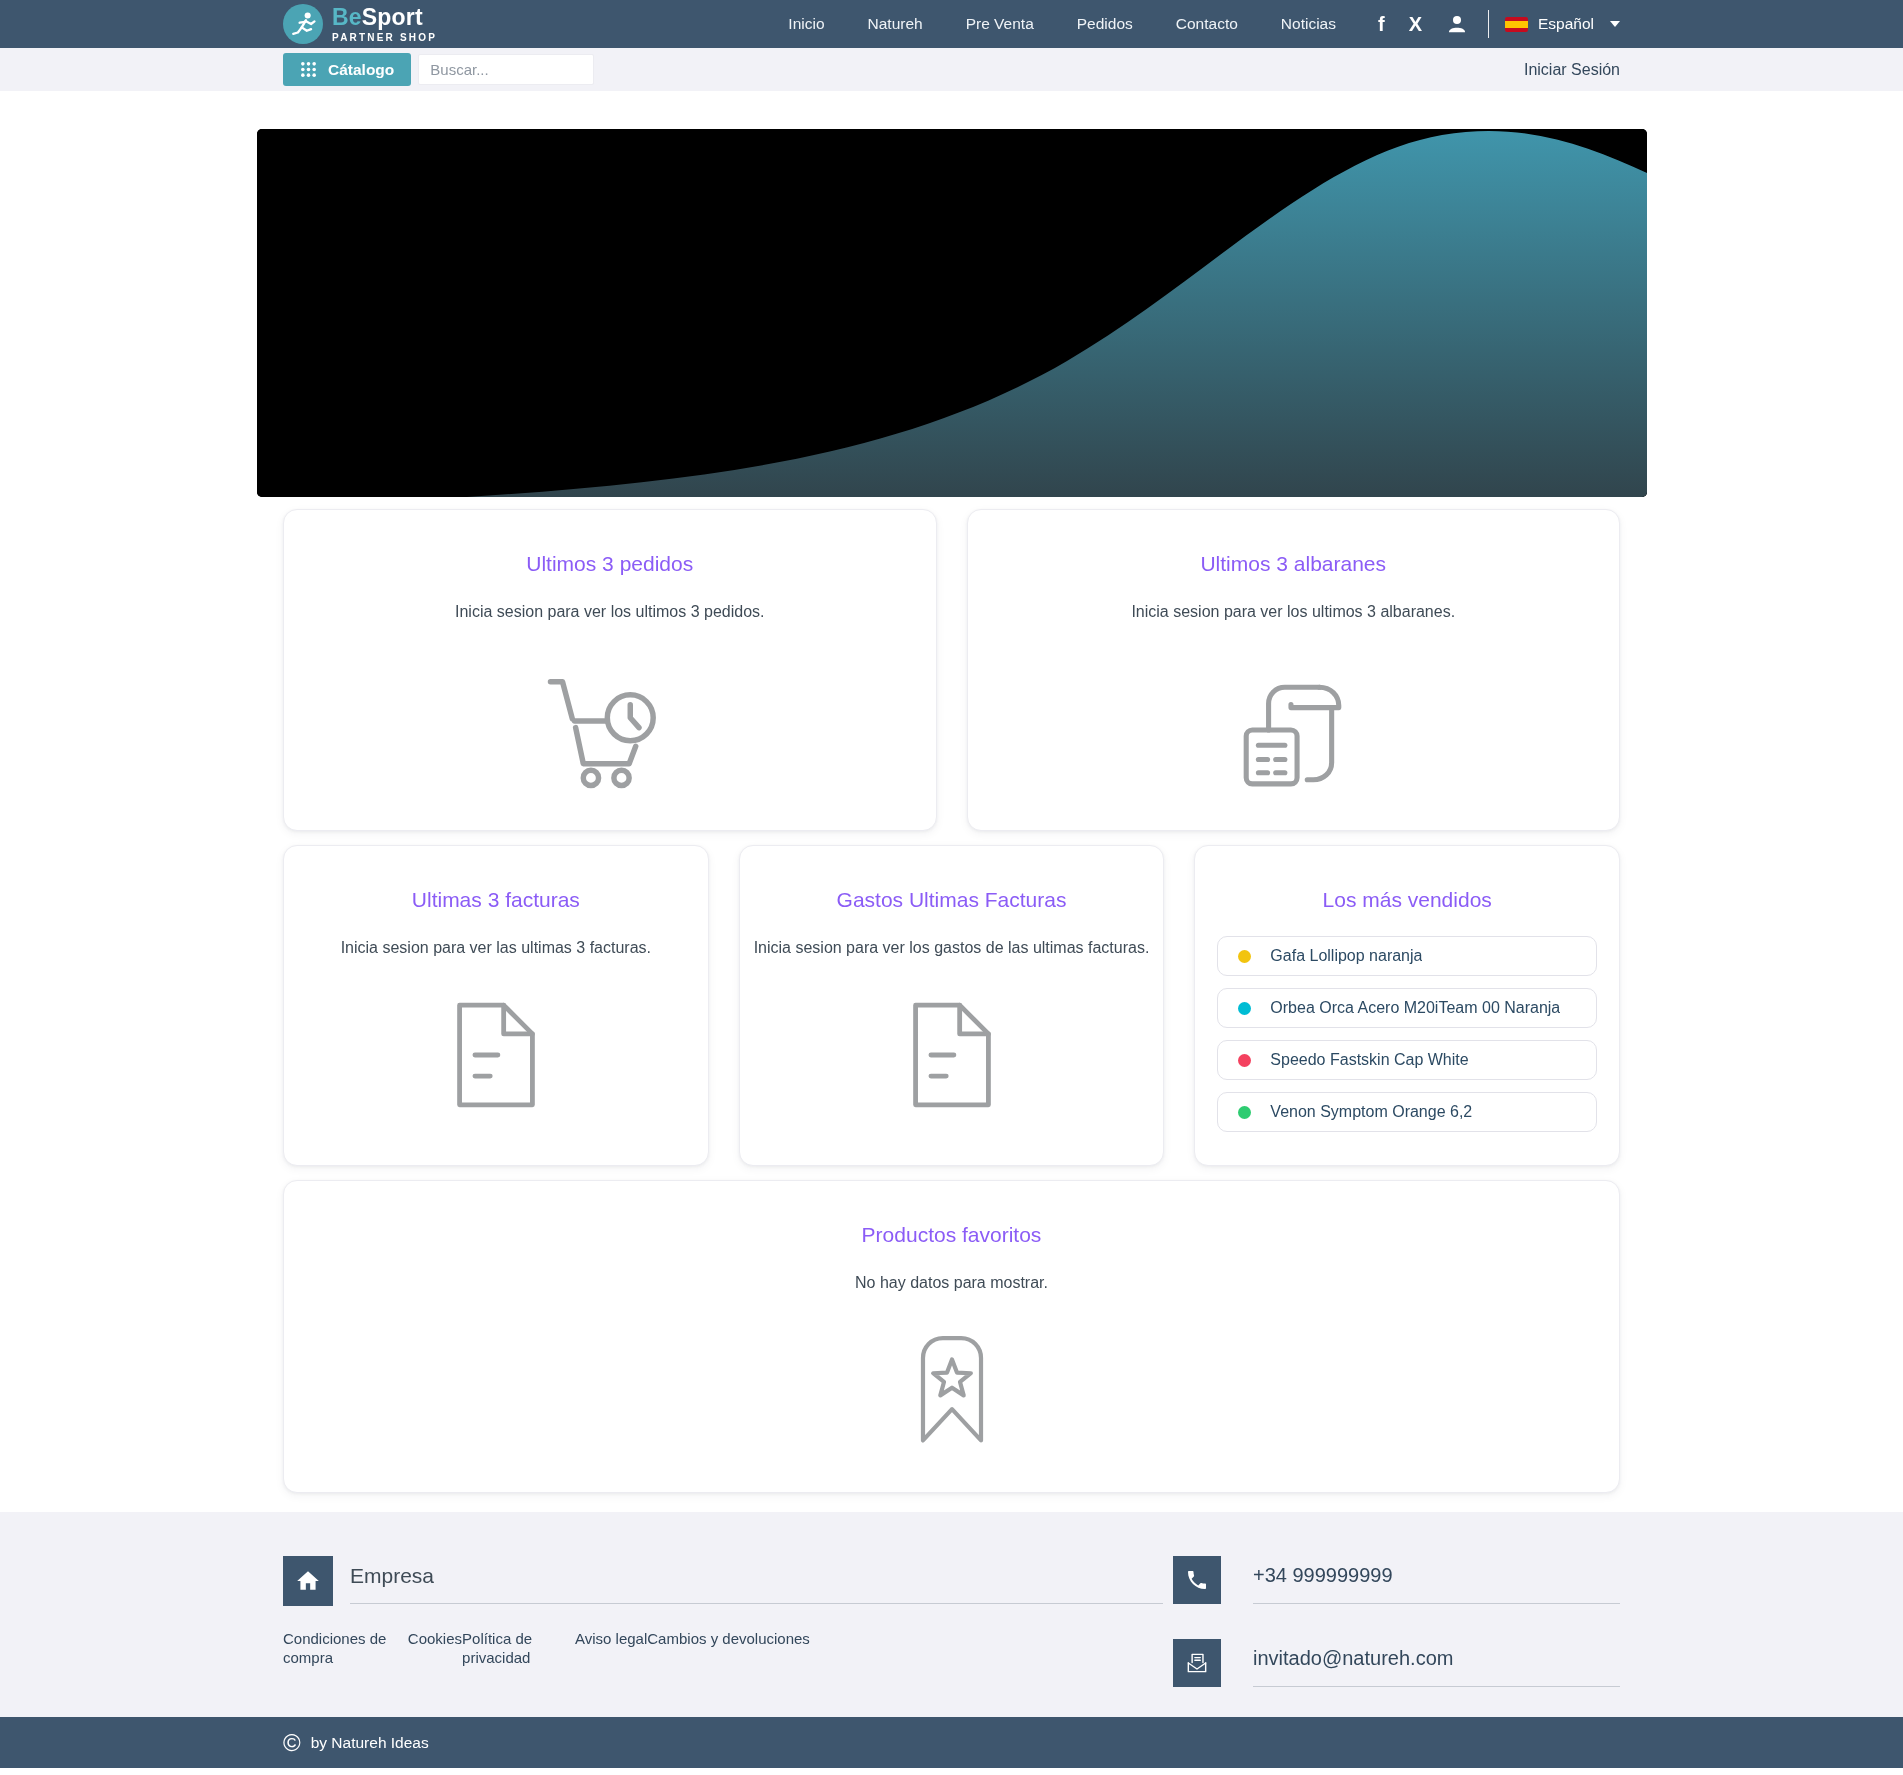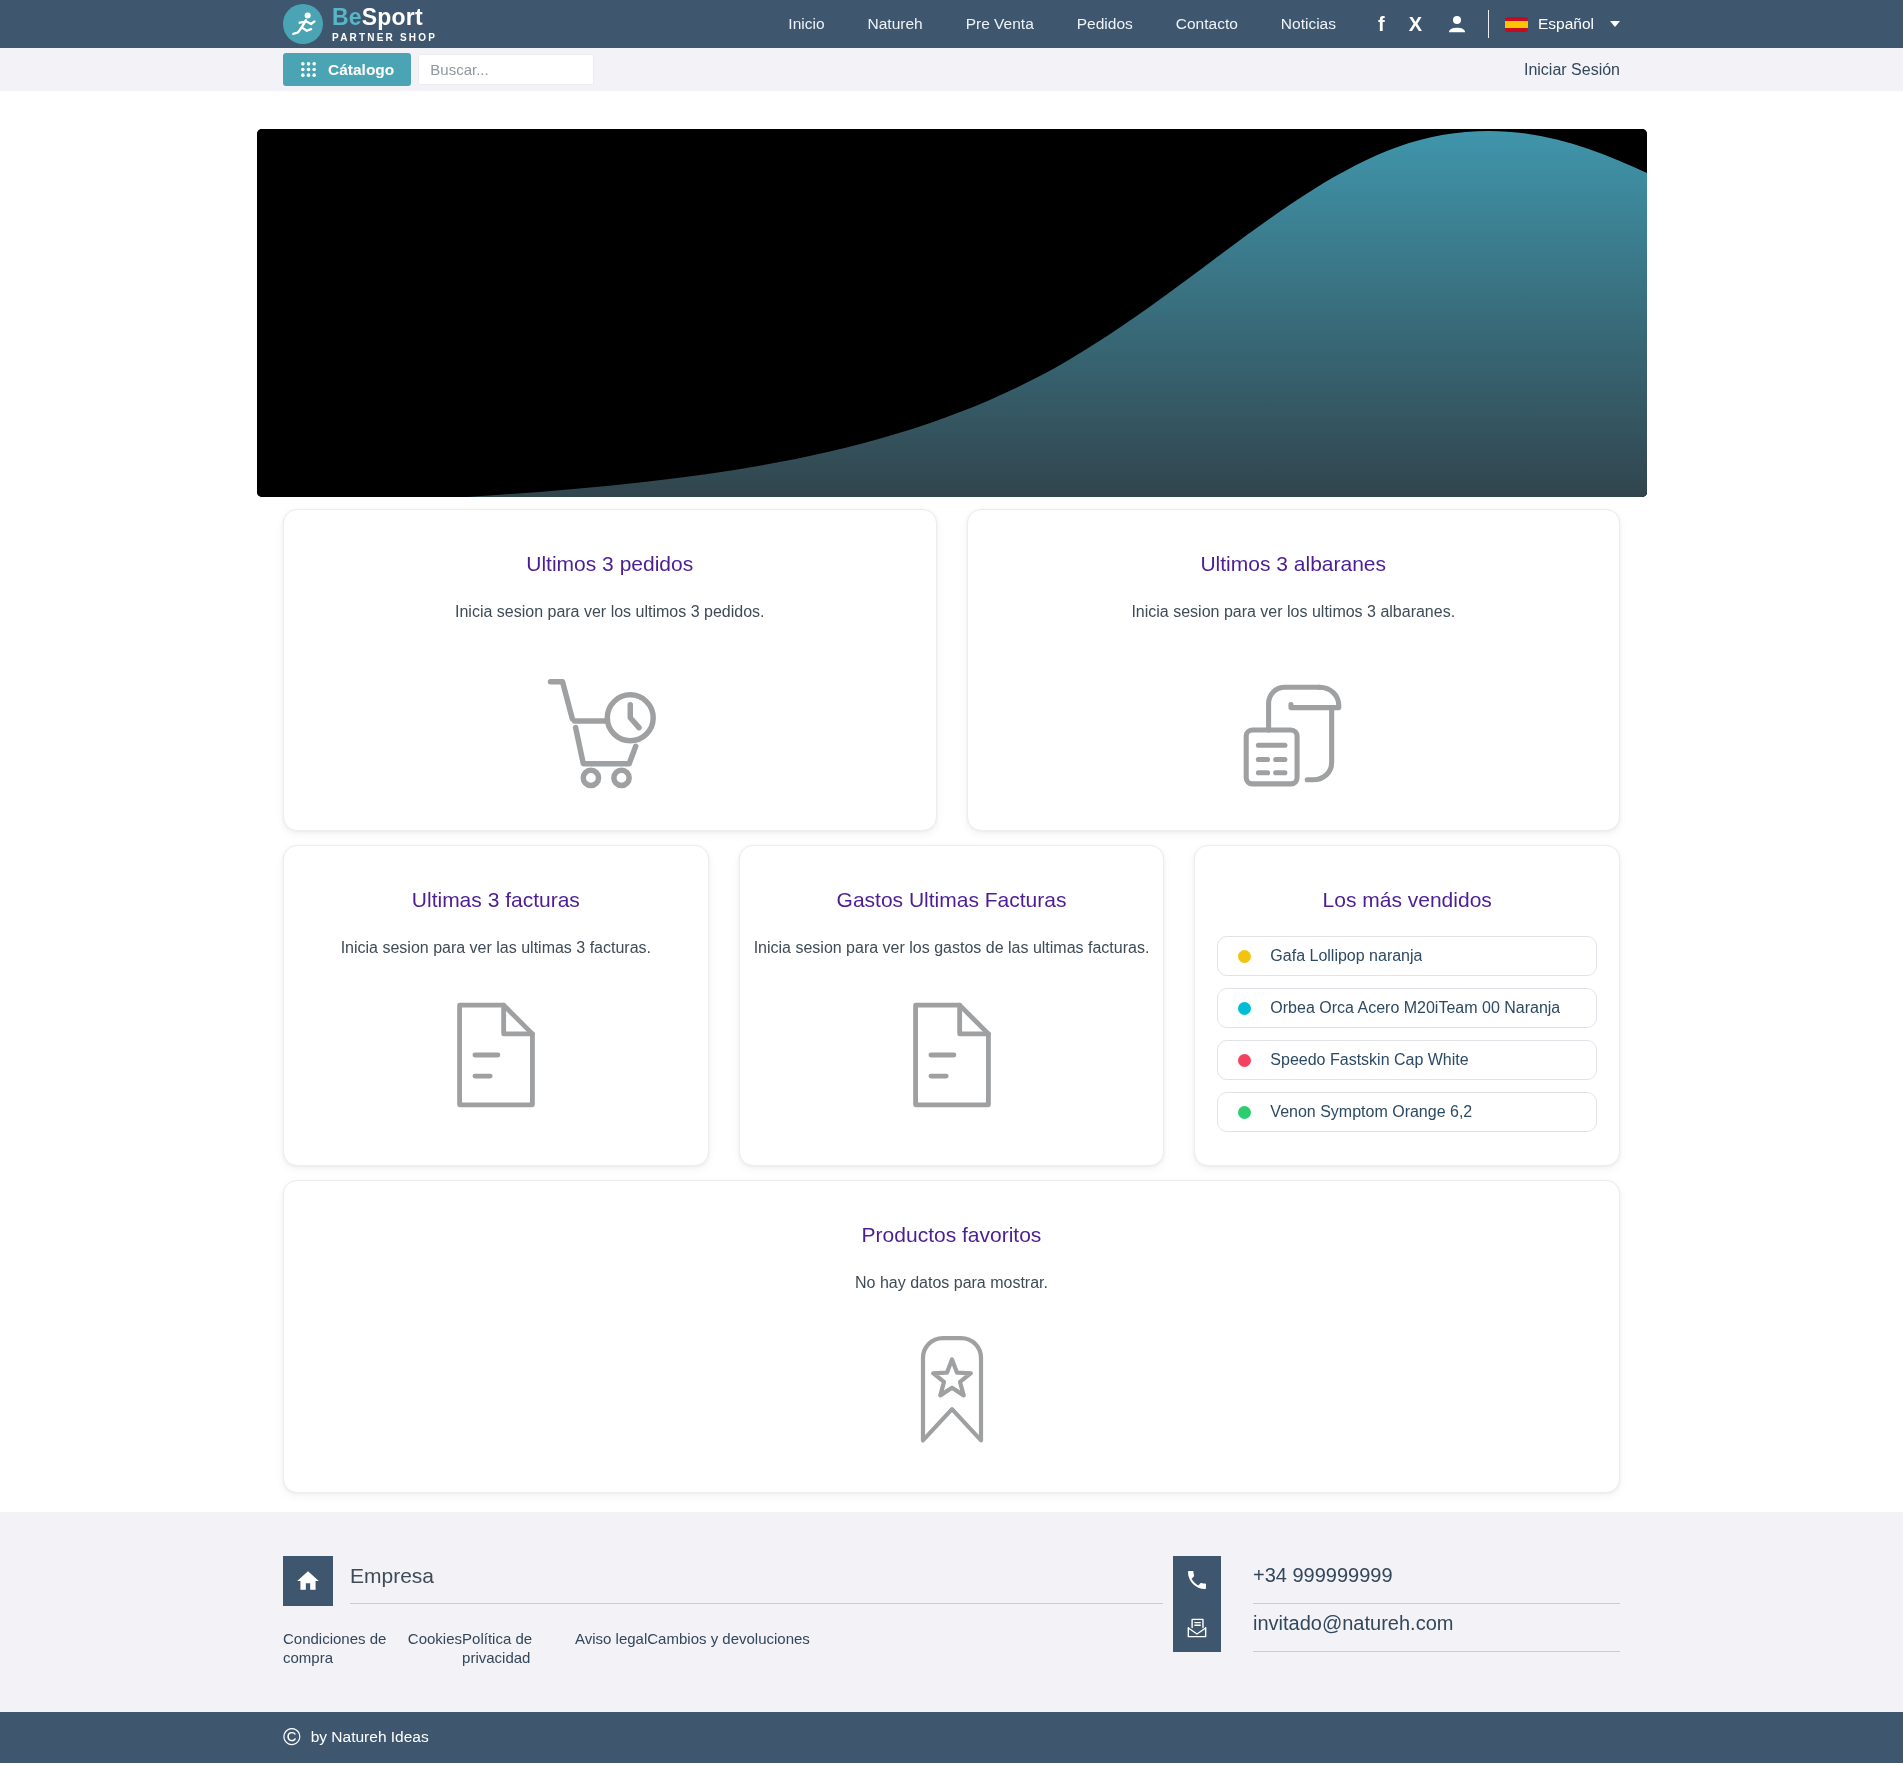--- a/index.html
+++ b/index.html
@@ -40,21 +40,21 @@
 
   
   .cards { width:1367px; margin:5px auto 12px; }
   .card-row { display:flex; }
   .card { background:#fff; border:1px solid #ECECF1; border-radius:14px; margin:7px 15px; flex:1;
           box-shadow:0 1px 3px rgba(40,45,60,.06), 0 3px 10px rgba(40,45,60,.05);
           text-align:center; padding-top:42px; }
   .card.h1 { height:322px; }
   .card.h2 { height:321px; }
   .card.h3 { height:313px; }
-  .card-title { font-size:21px; color:#4c1d95; }
+  .card-title { font-size:21px; color:#8b5cf6; }
   .card-body { font-size:16px; color:#3F4B56; margin-top:27px; }
   .card-icon { margin-top:52px; display:flex; justify-content:center; }
   .card-icon.small { margin-top:40px; }
 
   .bs-list { margin:24px 22px 0; text-align:left; }
   .bs-item { height:40px; border:1px solid #E2E2E9; border-radius:10px; margin-bottom:12px;
              display:flex; align-items:center; padding:0 20px; cursor:pointer; background:#fff; }
   .bs-dot { width:13px; height:13px; border-radius:50%; margin-right:19px; flex:none; }
   .bs-label { font-size:16px; color:#2C4A63; white-space:nowrap; overflow:hidden; }
 
@@ -64,21 +64,21 @@
   .footer-left { width:880px; }
   .f-header { display:flex; align-items:flex-start; }
   .sq-icon { width:50px; height:50px; background:#3E566E; flex:none; display:flex; align-items:center; justify-content:center; }
   .f-title-wrap { flex:1; margin-left:17px; border-bottom:1px solid #C7CBD3; padding:8px 0 15px; }
   .f-title { font-size:21px; color:#3F4B56; }
   .f-links { display:flex; margin-top:24px; }
   .f-col { width:292px; display:flex; }
   .f-link { font-size:15px; color:#33475B; margin-bottom:14px; cursor:pointer; line-height:1.25; }
   .footer-right { margin-left:auto; width:447px; }
   .contact-row { display:flex; align-items:flex-start;gap:16px; }
-  .contact-row + .contact-row { }
+  .contact-row + .contact-row { margin-top:35px; }
   .contact-sq { width:48px; height:48px; }
   .contact-text-wrap { flex:1; margin-left:16px; border-bottom:1px solid #C7CBD3; padding:8px 0 16px; }
   .contact-text { font-size:20px; color:#33475B; cursor:pointer; }
 
   
   .bottombar { background:#3E566E; height:51px; }
   .bottom-inner { width:1367px; margin:0 auto; height:100%; display:flex; align-items:center; padding:0 15px; }
   .copy-glyph { color:#fff; font-size:24px; line-height:1; }
   .copy-text { color:#fff; font-size:15.5px; margin-left:10px; }
 

